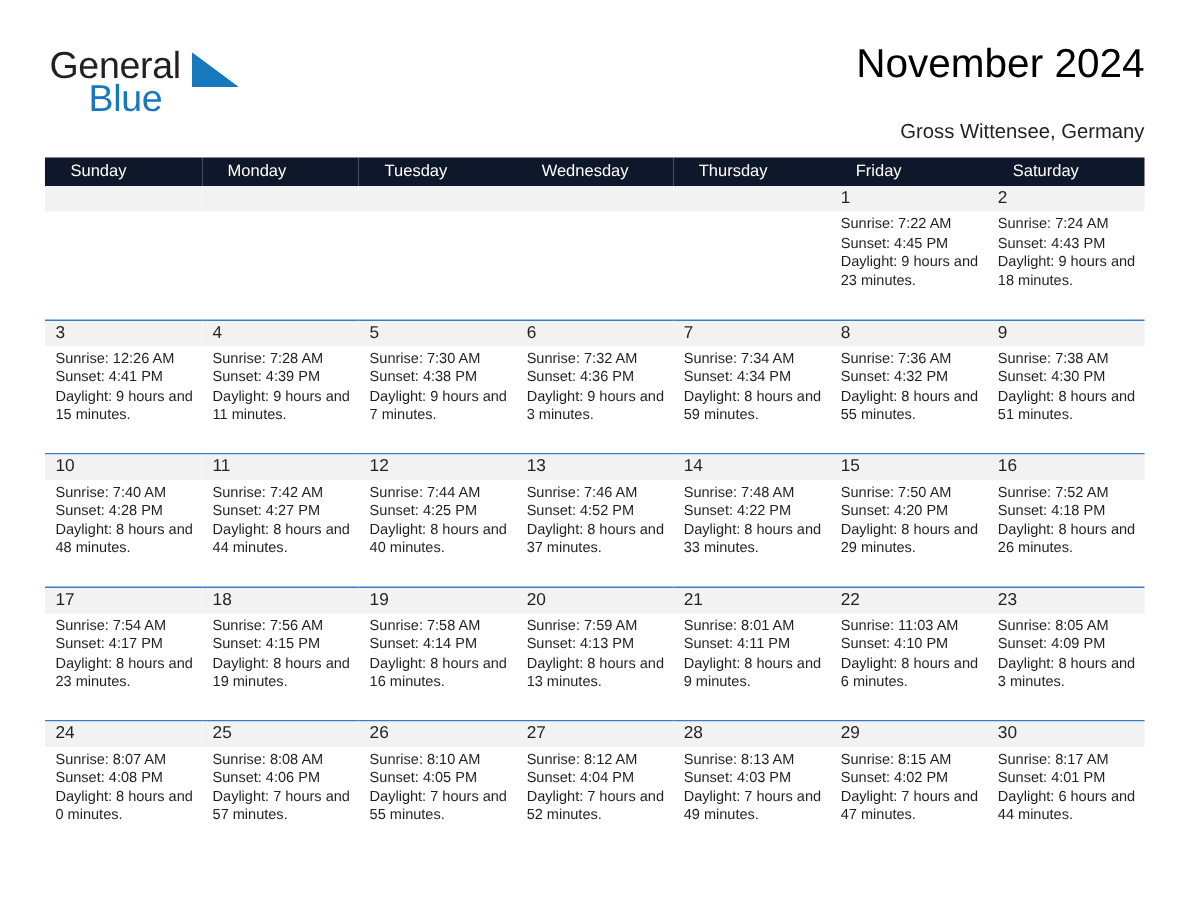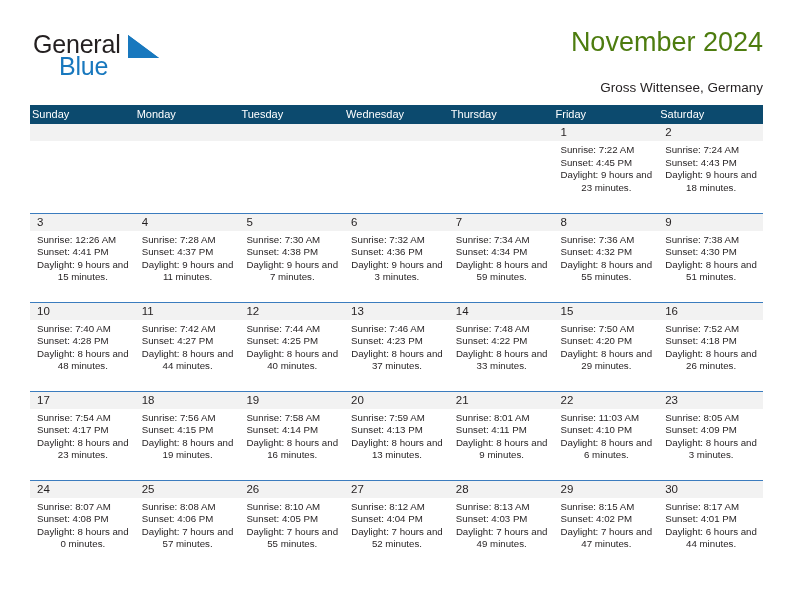--- a/index.html
+++ b/index.html
@@ -68,21 +68,21 @@
   .brand-mark svg { display: block; }
 
   .title-wrap {
     position: absolute;
     right: 0;
     top: 0;
     text-align: right;
   }
   .cal-title {
     font-size: 27px;
-    color: #4d7c0f;
+    color: #000000;
     line-height: 1.1;
     white-space: nowrap;
   }
   .cal-subtitle {
     margin-top: 23px;
     font-size: 13.5px;
     color: #231f20;
     line-height: 1.1;
     white-space: nowrap;
   }
@@ -95,28 +95,28 @@
     width: 733px;
     border-collapse: collapse;
     table-layout: fixed;
   }
   .calendar th, .calendar td {
     padding: 0;
     margin: 0;
   }
 
   .dow-row th {
-    background: #0c4a6e;
+    background: #0f172a;
     color: #ffffff;
     font-size: 11px;
     font-weight: normal;
     text-align: left;
     height: 19px;
     line-height: 19px;
-    padding-left: 2px;
+    padding-left: 17px;
     box-sizing: border-box;
     vertical-align: middle;
   }
 
   .week-row td {
     width: 104.71px;
     height: 89px;
     vertical-align: top;
     border-top: 1px solid #3b7cbe;
     box-sizing: border-box;
@@ -149,21 +149,20 @@
     padding: 3px 6px 0 7px;
     font-size: 9.7px;
     line-height: 12.6px;
     color: #231f20;
   }
   .cell-lines div {
     white-space: nowrap;
   }
   .cell-lines .dl-wrap {
     white-space: normal;
-    text-align: center;
   }
 </style>
 </head>
 <body>
 
 <div class="page">
 
   <div class="header">
 
     <div class="brand">
@@ -254,21 +253,21 @@
                 <div>Sunset: 4:41 PM</div>
                 <div class="dl-wrap">Daylight: 9 hours and 15 minutes.</div>
               </div>
             </div>
           </td>
           <td>
             <div class="cell-inner">
               <div class="daynum-band">4</div>
               <div class="cell-lines">
                 <div>Sunrise: 7:28 AM</div>
-                <div>Sunset: 4:37 PM</div>
+                <div>Sunset: 4:39 PM</div>
                 <div class="dl-wrap">Daylight: 9 hours and 11 minutes.</div>
               </div>
             </div>
           </td>
           <td>
             <div class="cell-inner">
               <div class="daynum-band">5</div>
               <div class="cell-lines">
                 <div>Sunrise: 7:30 AM</div>
                 <div>Sunset: 4:38 PM</div>
@@ -346,21 +345,21 @@
                 <div>Sunset: 4:25 PM</div>
                 <div class="dl-wrap">Daylight: 8 hours and 40 minutes.</div>
               </div>
             </div>
           </td>
           <td>
             <div class="cell-inner">
               <div class="daynum-band">13</div>
               <div class="cell-lines">
                 <div>Sunrise: 7:46 AM</div>
-                <div>Sunset: 4:23 PM</div>
+                <div>Sunset: 4:52 PM</div>
                 <div class="dl-wrap">Daylight: 8 hours and 37 minutes.</div>
               </div>
             </div>
           </td>
           <td>
             <div class="cell-inner">
               <div class="daynum-band">14</div>
               <div class="cell-lines">
                 <div>Sunrise: 7:48 AM</div>
                 <div>Sunset: 4:22 PM</div>

